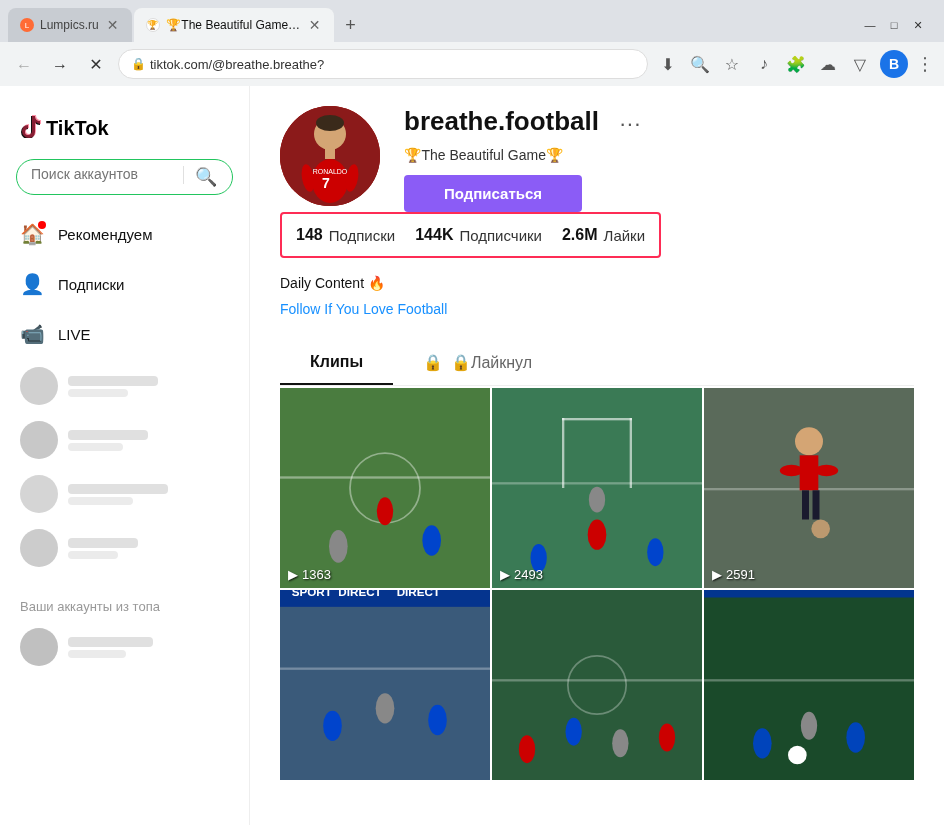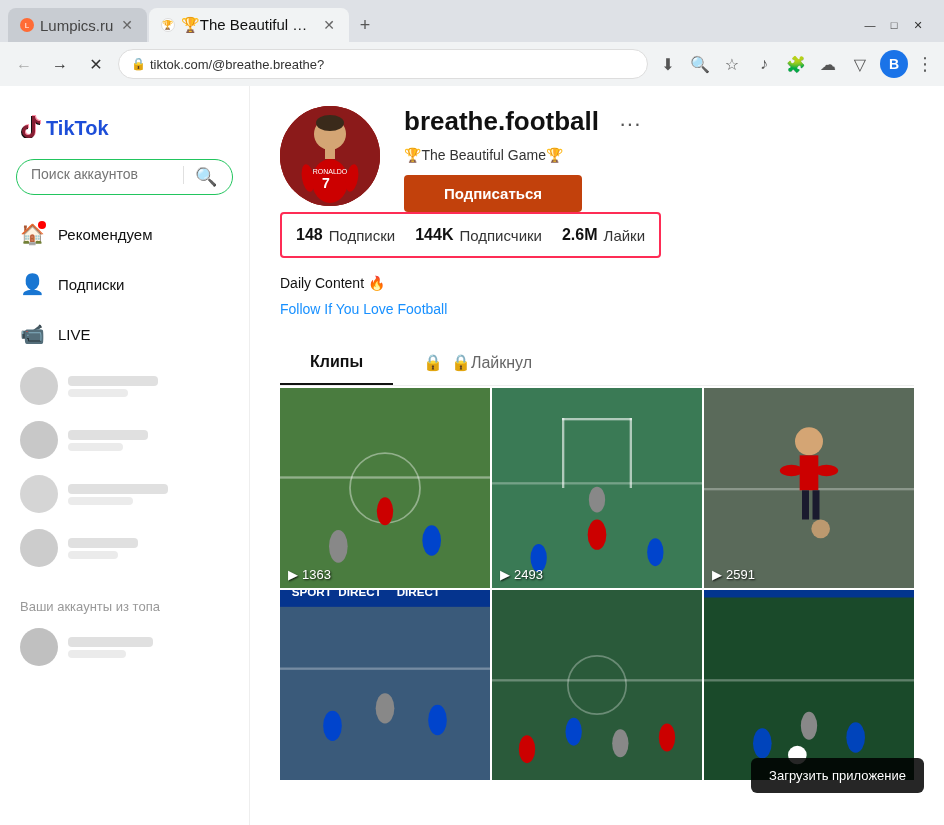--- a/index.html
+++ b/index.html
@@ -2,21 +2,21 @@
 <html><head>
   <meta charset="utf-8">
   <style>
     * { margin: 0; padding: 0; box-sizing: border-box; }
     body { font-family: -apple-system, BlinkMacSystemFont, 'Segoe UI', sans-serif; background: #fff; width: 944px; height: 825px; overflow: hidden; }
     .tab-bar { display: flex; align-items: center; padding: 8px 8px 0; background: #dee1e6; gap: 2px; height: 42px; }
     .tab { display: flex; align-items: center; padding: 0 12px; height: 34px; border-radius: 8px 8px 0 0; font-size: 12px; gap: 6px; max-width: 200px; }
     .tab.inactive { background: #c8ccd2; color: #444; }
     .tab.active { background: #f1f3f4; color: #111; }
     .tab-favicon { width: 14px; height: 14px; border-radius: 50%; background: #ff6b35; flex-shrink: 0; font-size: 8px; display:flex;align-items:center;justify-content:center;}
-    .tab-title { overflow: hidden; text-overflow: ellipsis; white-space: nowrap; font-size: 15px; }
+    .tab-title { overflow: hidden; text-overflow: ellipsis; white-space: nowrap; font-size: 12px; }
     .tab-close { margin-left: auto; color: #666; font-size: 14px; cursor: pointer; padding: 2px; flex-shrink:0; }
     .new-tab-btn { width: 28px; height: 28px; display:flex;align-items:center;justify-content:center; font-size: 18px; color: #555; cursor: pointer; border-radius: 50%; }
     .window-controls { margin-left: auto; display: flex; gap: 4px; align-items: center; padding-right: 8px; }
     .win-btn { width: 20px; height: 20px; display:flex;align-items:center;justify-content:center; font-size: 11px; color: #333; }
 
     .address-bar-row { display: flex; align-items: center; padding: 6px 10px; background: #f1f3f4; gap: 8px; height: 44px; }
     .nav-btn { width: 28px; height: 28px; display:flex;align-items:center;justify-content:center; border-radius: 50%; color: #333; font-size: 16px; cursor: pointer; }
     .nav-btn.disabled { color: #aaa; }
     .address-input { flex: 1; height: 30px; background: #fff; border: 1px solid #ddd; border-radius: 15px; padding: 0 12px; font-size: 13px; display:flex;align-items:center; color: #333; }
     .address-lock { font-size: 12px; color: #555; margin-right: 4px; }
@@ -39,21 +39,21 @@
     .rec-info { display: flex; flex-direction: column; gap: 3px; }
     .rec-name { width: 90px; height: 10px; background: #e0e0e0; border-radius: 4px; }
     .rec-sub { width: 60px; height: 8px; background: #ebebeb; border-radius: 4px; }
 
     
     .main { flex: 1; overflow-y: auto; padding: 20px 30px; }
     .profile-avatar-large { width: 100px; height: 100px; border-radius: 50%; overflow: hidden; background: #8b0000; flex-shrink:0; display:flex;align-items:center;justify-content:center; }
     .profile-avatar-img { width: 100%; height: 100%; background: linear-gradient(135deg, #8b0000 0%, #c0392b 50%, #7b241c 100%); display:flex;align-items:flex-end;justify-content:center; position:relative; overflow:hidden; }
     .profile-username { font-size: 26px; font-weight: 700; color: #111; margin-bottom: 4px; }
     .profile-tagline { font-size: 14px; color: #333; margin-bottom: 12px; }
-    .follow-btn { background: #c2410c; color: #fff; border: none; border-radius: 4px; padding: 10px 40px; font-size: 15px; font-weight: 600; cursor: pointer; }
+    .follow-btn { background: #8b5cf6; color: #fff; border: none; border-radius: 4px; padding: 10px 40px; font-size: 15px; font-weight: 600; cursor: pointer; }
     .more-btn { font-size: 22px; color: #555; cursor: pointer; padding: 4px; }
 
     .stats-row { display: flex; gap: 20px; align-items: center; margin-bottom: 14px; padding: 12px 14px; border: 2px solid #fe2c55; border-radius: 4px; width: fit-content; }
     .stat-item { display: flex; align-items: center; gap: 6px; }
     .stat-num { font-weight: 700; font-size: 16px; color: #111; }
     .stat-label { font-size: 15px; color: #333; }
 
     .profile-bio { font-size: 14px; color: #111; margin-bottom: 4px; line-height: 1.6; }
 
     .tabs-row { display: flex; border-bottom: 1px solid #eee; margin-bottom: 0; margin-top: 20px; }
@@ -140,21 +140,21 @@
 
     <div class="header-row" style="border-bottom:none;padding:10px 16px 14px;">
       <div class="tiktok-logo">
         <span style="font-size:26px;">
           
           <svg width="26" height="26" viewBox="0 0 26 26" fill="none" xmlns="http://www.w3.org/2000/svg">
             <path d="M19 4c0 3 2 5 5 5v4c-2 0-4-.7-5-2v9a7 7 0 1 1-7-7v4a3 3 0 1 0 3 3V4h4z" fill="#111"></path>
             <path d="M20 3c0 3 2 5 5 5v4c-2 0-4-.7-5-2v9a7 7 0 1 1-7-7v4a3 3 0 1 0 3 3V3h4z" fill="#fe2c55" opacity="0.5"></path>
           </svg>
         </span>
-        <span style="font-size:20px;font-weight:900;color:#1d4ed8;">TikTok</span>
+        <span style="font-size:20px;font-weight:900;color:#000000;">TikTok</span>
       </div>
     </div>
 
     <div style="padding:0 16px 14px;">
       <div class="search-bar">
         <input class="search-input" placeholder="Поиск аккаунтов" style="">
         <div class="search-divider"></div>
         <span style="font-size:18px;color:#888;cursor:pointer;">🔍</span>
       </div>
     </div>
@@ -381,15 +381,14 @@
 
           <ellipse cx="50" cy="145" rx="8" ry="13" fill="#0044bb"></ellipse>
           <ellipse cx="90" cy="130" rx="7" ry="12" fill="#888"></ellipse>
           <ellipse cx="130" cy="140" rx="8" ry="13" fill="#0044bb"></ellipse>
 
           <circle cx="80" cy="155" r="8" fill="white"></circle>
         </svg>
       </div>
     </div>
 
-    <div class="download-toast">Загрузить приложение</div>
   </div>
 </div>
 
 </body></html>

